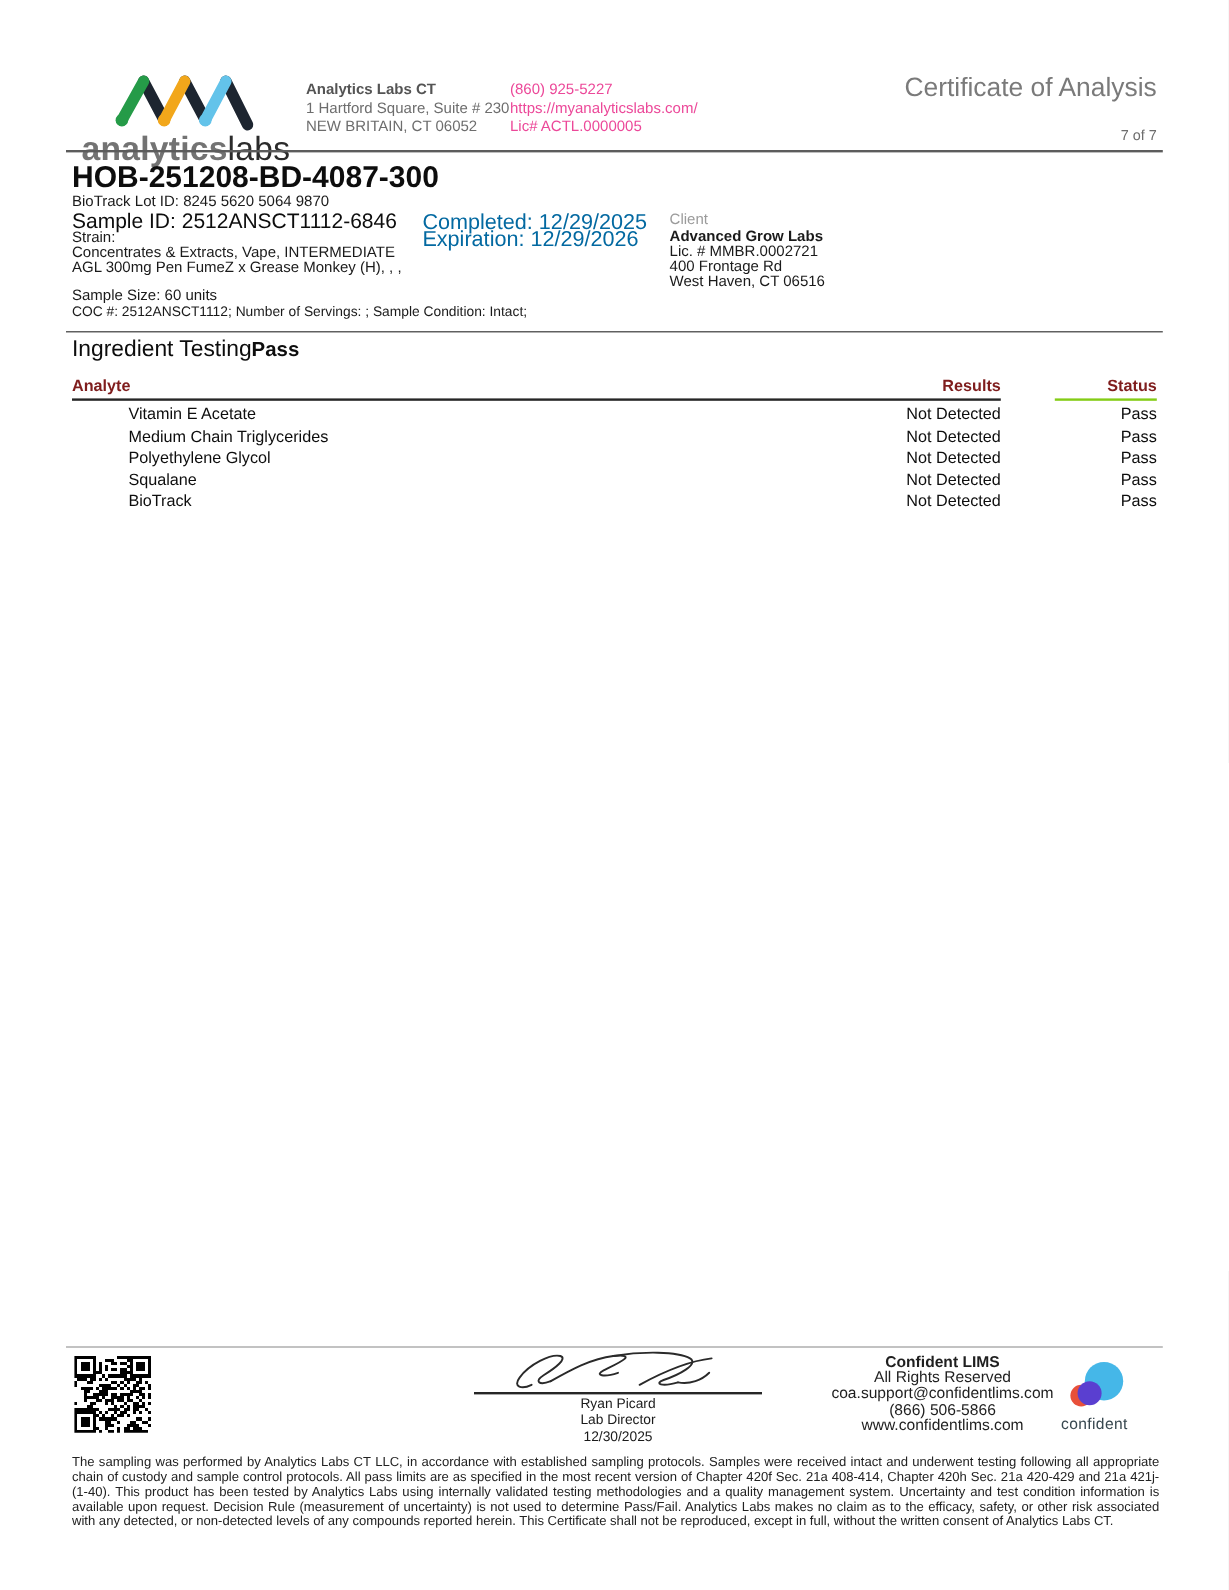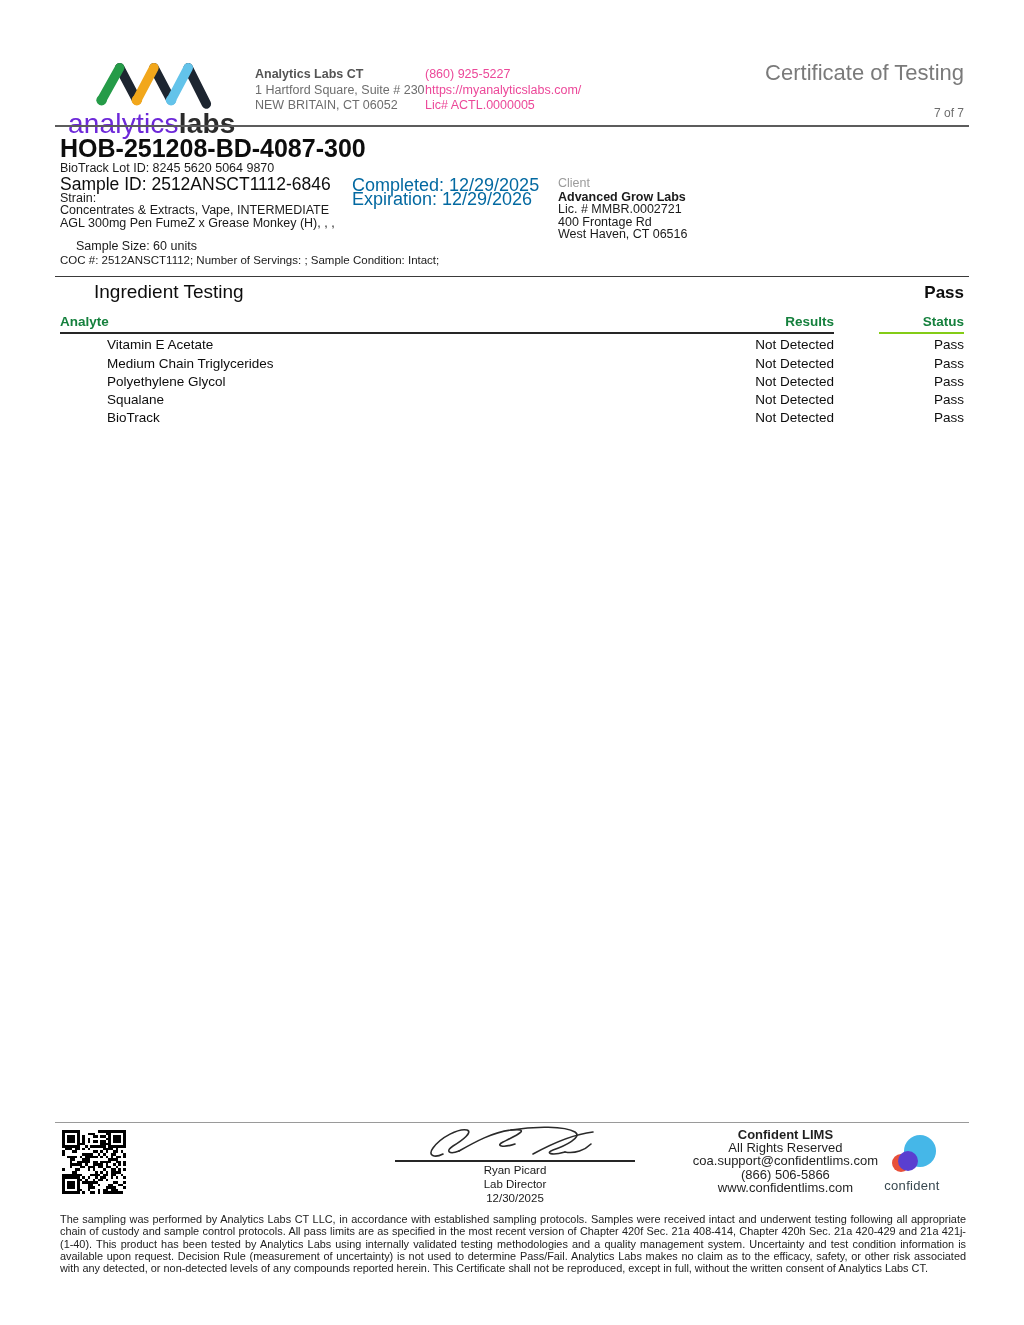--- a/index.html
+++ b/index.html
@@ -6,49 +6,49 @@
   html,body { background:#e8e8e8; }
   .page {
     position:relative; width:1024px; height:1325px; margin:0 auto;
     background:#ffffff; overflow:hidden;
     font-family:"Liberation Sans", sans-serif; color:#111;
   }
   
   .logo-block { position:absolute; left:68px; top:54px; width:170px; }
   .logo-mark { display:block; margin:0 auto; }
   .wordmark { font-size:28px; letter-spacing:0.2px; white-space:nowrap; margin-top:-4px; }
-  .wordmark .primary { color:#6d28d9; font-weight:normal;text-align:center; }
-  .wordmark .secondary { color:#2b2b2b; font-weight:700; }
+  .wordmark .primary { color:#737373; font-weight:bold;text-align:center; }
+  .wordmark .secondary { color:#2b2b2b; font-weight:400; }
   .lab-info { position:absolute; left:255px; top:67px; font-size:12.5px; line-height:15.5px; color:#6d6d6d; }
   .lab-info .lab-name { font-weight:bold; color:#545454; }
   .contact-info { position:absolute; left:425px; top:67px; font-size:12.5px; line-height:15.5px; color:#ec4899; }
   .coa-title { position:absolute; right:60px; top:60px; font-size:22px; color:#7a7a7a; }
   .page-num { position:absolute; right:60px; top:106px; font-size:12px; color:#6d6d6d; }
   .header-rule { position:absolute; left:55px; right:55px; top:125px; height:2px; background:#5c5c5c; }
 
   
   .sample-code { position:absolute; left:60px; top:134px; font-size:25px; font-weight:bold; color:#0d0d0d; }
   .biotrack { position:absolute; left:60px; top:161px; font-size:12.5px; color:#1a1a1a;text-align:right; }
   .sample-id { position:absolute; left:60px; top:174px; font-size:17.5px; font-weight:normal; color:#0d0d0d; }
   .dates { position:absolute; left:352px; top:178px; font-size:18px; line-height:14px; color:#0369a1; }
   .strain-lines { position:absolute; left:60px; top:192px; font-size:12.5px; line-height:12.3px; color:#1a1a1a; }
   .size-coc { position:absolute; left:60px; top:239px; color:#1a1a1a; }
-  .size-coc .size-line { font-size:12.5px;margin-left:16px; }
+  .size-coc .size-line { font-size:12.5px; }
   .size-coc .coc-line { font-size:11.5px; margin-top:1px; }
   .client-block { position:absolute; left:558px; top:177px; font-size:12.5px; line-height:12.2px; color:#1a1a1a; }
   .client-label { color:#9b9b9b; margin-bottom:2px; }
   .client-name { font-weight:bold; }
 
   
   .section-rule { position:absolute; left:55px; right:55px; top:276px; height:1px; background:#3a3a3a; }
-  .section-head { position:absolute; left:60px; right:60px; top:281px; display:flex; justify-content:space-between; align-items:baseline;margin-left:34px; }
+  .section-head { position:absolute; left:60px; right:60px; top:281px; display:flex; justify-content:flex-start; align-items:baseline; }
   .section-title { font-size:19px; font-weight:500; color:#0d0d0d; }
   .section-status { font-size:17px; font-weight:bold; color:#0d0d0d; }
   .table { position:absolute; left:60px; right:60px; top:314px; }
-  .t-head { display:flex; font-size:13.5px; font-weight:bold; color:#15803d; }
+  .t-head { display:flex; font-size:13.5px; font-weight:bold; color:#7f1d1d; }
   .t-head .left-group { flex:1 1 auto; display:flex; justify-content:space-between; border-bottom:2px solid #262626; padding-bottom:3px; }
   .t-head .status-cell { width:85px; margin-left:45px; text-align:right; border-bottom:2px solid #84cc16; padding-bottom:3px; }
   .t-row { display:flex; font-size:13.5px; color:#0d0d0d; height:18.3px; align-items:flex-end;margin-left:47px; }
   .t-row .left-group { flex:1 1 auto; display:flex; justify-content:space-between; }
   .t-row .status-cell { width:85px; margin-left:45px; text-align:right; }
 
   
   .footer-rule { position:absolute; left:55px; right:55px; top:1122px; height:1px; background:#9a9a9a; }
   .qr { position:absolute; left:62px; top:1130px; width:64px; height:64px; }
   .sig-area { position:absolute; left:395px; top:1124px; width:240px; text-align:center; }
@@ -95,21 +95,21 @@
     <div>1 Hartford Square, Suite # 230</div>
     <div>NEW BRITAIN, CT 06052</div>
   </div>
 
   <div class="contact-info">
     <div>(860) 925-5227</div>
     <div>https://myanalyticslabs.com/</div>
     <div>Lic# ACTL.0000005</div>
   </div>
 
-  <div class="coa-title">Certificate of Testing</div>
+  <div class="coa-title">Certificate of Analysis</div>
   <div class="page-num">7 of 7</div>
   <div class="header-rule"></div>
 
   <div class="sample-code">HOB-251208-BD-4087-300</div>
   <div class="biotrack">BioTrack Lot ID: 8245 5620 5064 9870</div>
   <div class="sample-id">Sample ID: 2512ANSCT1112-6846</div>
 
   <div class="dates">
     <div>Completed: 12/29/2025</div>
     <div>Expiration: 12/29/2026</div>

